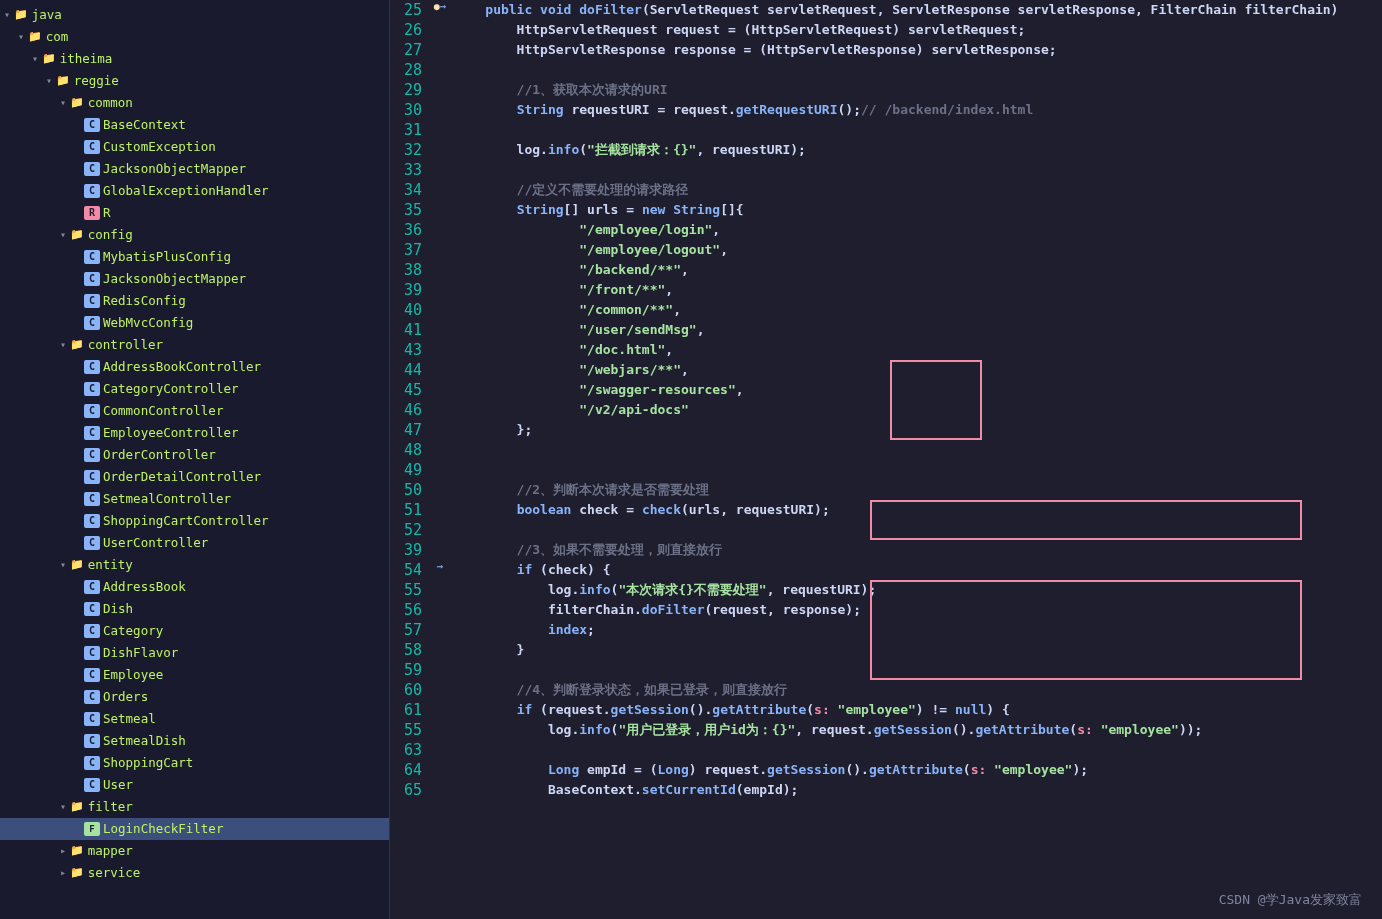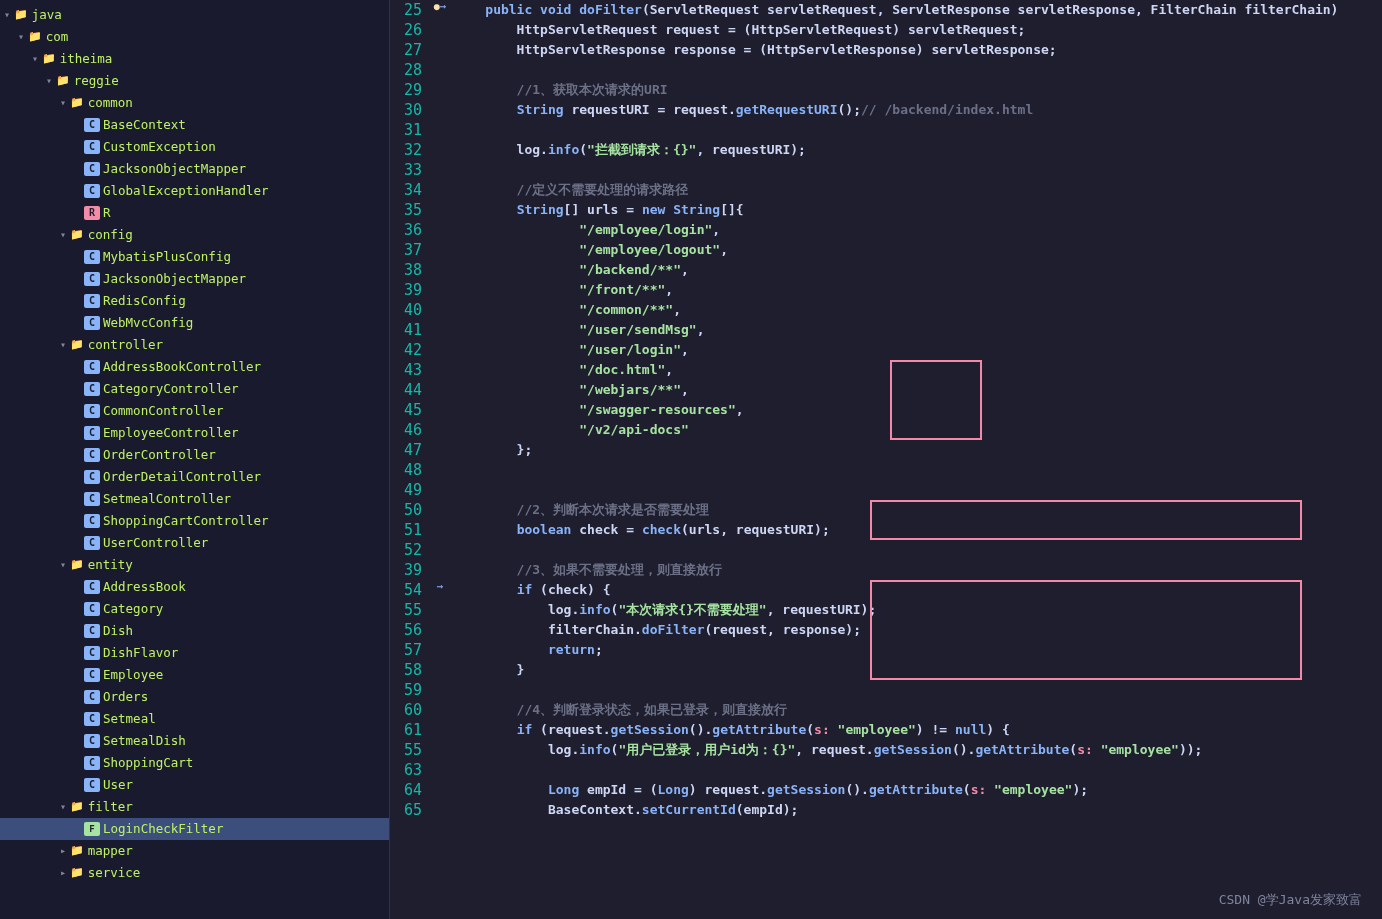--- a/index.html
+++ b/index.html
@@ -332,27 +332,27 @@
     <div class="tree-item">
       <span class="tree-indent" style="width: 70px; display: inline-block;"></span>
       <span style="width: 14px; display: inline-block;"></span>
       <span class="class-icon icon-c"></span>
       <span class="item-label">AddressBook</span>
     </div>
     <div class="tree-item">
       <span class="tree-indent" style="width: 70px; display: inline-block;"></span>
       <span style="width: 14px; display: inline-block;"></span>
       <span class="class-icon icon-c"></span>
+      <span class="item-label">Dish</span>
+    </div>
+    <div class="tree-item">
+      <span class="tree-indent" style="width: 70px; display: inline-block;"></span>
+      <span style="width: 14px; display: inline-block;"></span>
+      <span class="class-icon icon-c"></span>
       <span class="item-label">Category</span>
-    </div>
-    <div class="tree-item">
-      <span class="tree-indent" style="width: 70px; display: inline-block;"></span>
-      <span style="width: 14px; display: inline-block;"></span>
-      <span class="class-icon icon-c"></span>
-      <span class="item-label">Dish</span>
     </div>
     <div class="tree-item">
       <span class="tree-indent" style="width: 70px; display: inline-block;"></span>
       <span style="width: 14px; display: inline-block;"></span>
       <span class="class-icon icon-c"></span>
       <span class="item-label">DishFlavor</span>
     </div>
     <div class="tree-item">
       <span class="tree-indent" style="width: 70px; display: inline-block;"></span>
       <span style="width: 14px; display: inline-block;"></span>
@@ -501,25 +501,20 @@
           <div class="line-num">40</div>
           <div class="line-gutter"></div>
           <div class="line-content">                <span class="str">"/common/**"</span>,</div>
         </div>
         <div class="code-row">
           <div class="line-num">41</div>
           <div class="line-gutter"></div>
           <div class="line-content">                <span class="str">"/user/sendMsg"</span>,</div>
         </div>
         <div class="code-row">
-          <div class="line-num">42</div>
-          <div class="line-gutter"></div>
-          <div class="line-content">                <span class="str">"/user/login"</span>,</div>
-        </div>
-        <div class="code-row">
           <div class="line-num">43</div>
           <div class="line-gutter"></div>
           <div class="line-content">                <span class="str">"/doc.html"</span>,</div>
         </div>
         <div class="code-row">
           <div class="line-num">44</div>
           <div class="line-gutter"></div>
           <div class="line-content">                <span class="str">"/webjars/**"</span>,</div>
         </div>
         <div class="code-row">
@@ -580,21 +575,21 @@
           <div class="line-content">            log.<span class="fn">info</span>(<span class="str">"本次请求{}不需要处理"</span>, requestURI);</div>
         </div>
         <div class="code-row">
           <div class="line-num">56</div>
           <div class="line-gutter"></div>
           <div class="line-content">            filterChain.<span class="fn">doFilter</span>(request, response);</div>
         </div>
         <div class="code-row">
           <div class="line-num">57</div>
           <div class="line-gutter"></div>
-          <div class="line-content">            <span class="kw2">return</span>;</div>
+          <div class="line-content">            <span class="kw2">index</span>;</div>
         </div>
         <div class="code-row">
           <div class="line-num">58</div>
           <div class="line-gutter"></div>
           <div class="line-content">        }</div>
         </div>
         <div class="code-row">
           <div class="line-num">59</div>
           <div class="line-gutter"></div>
           <div class="line-content"></div>

